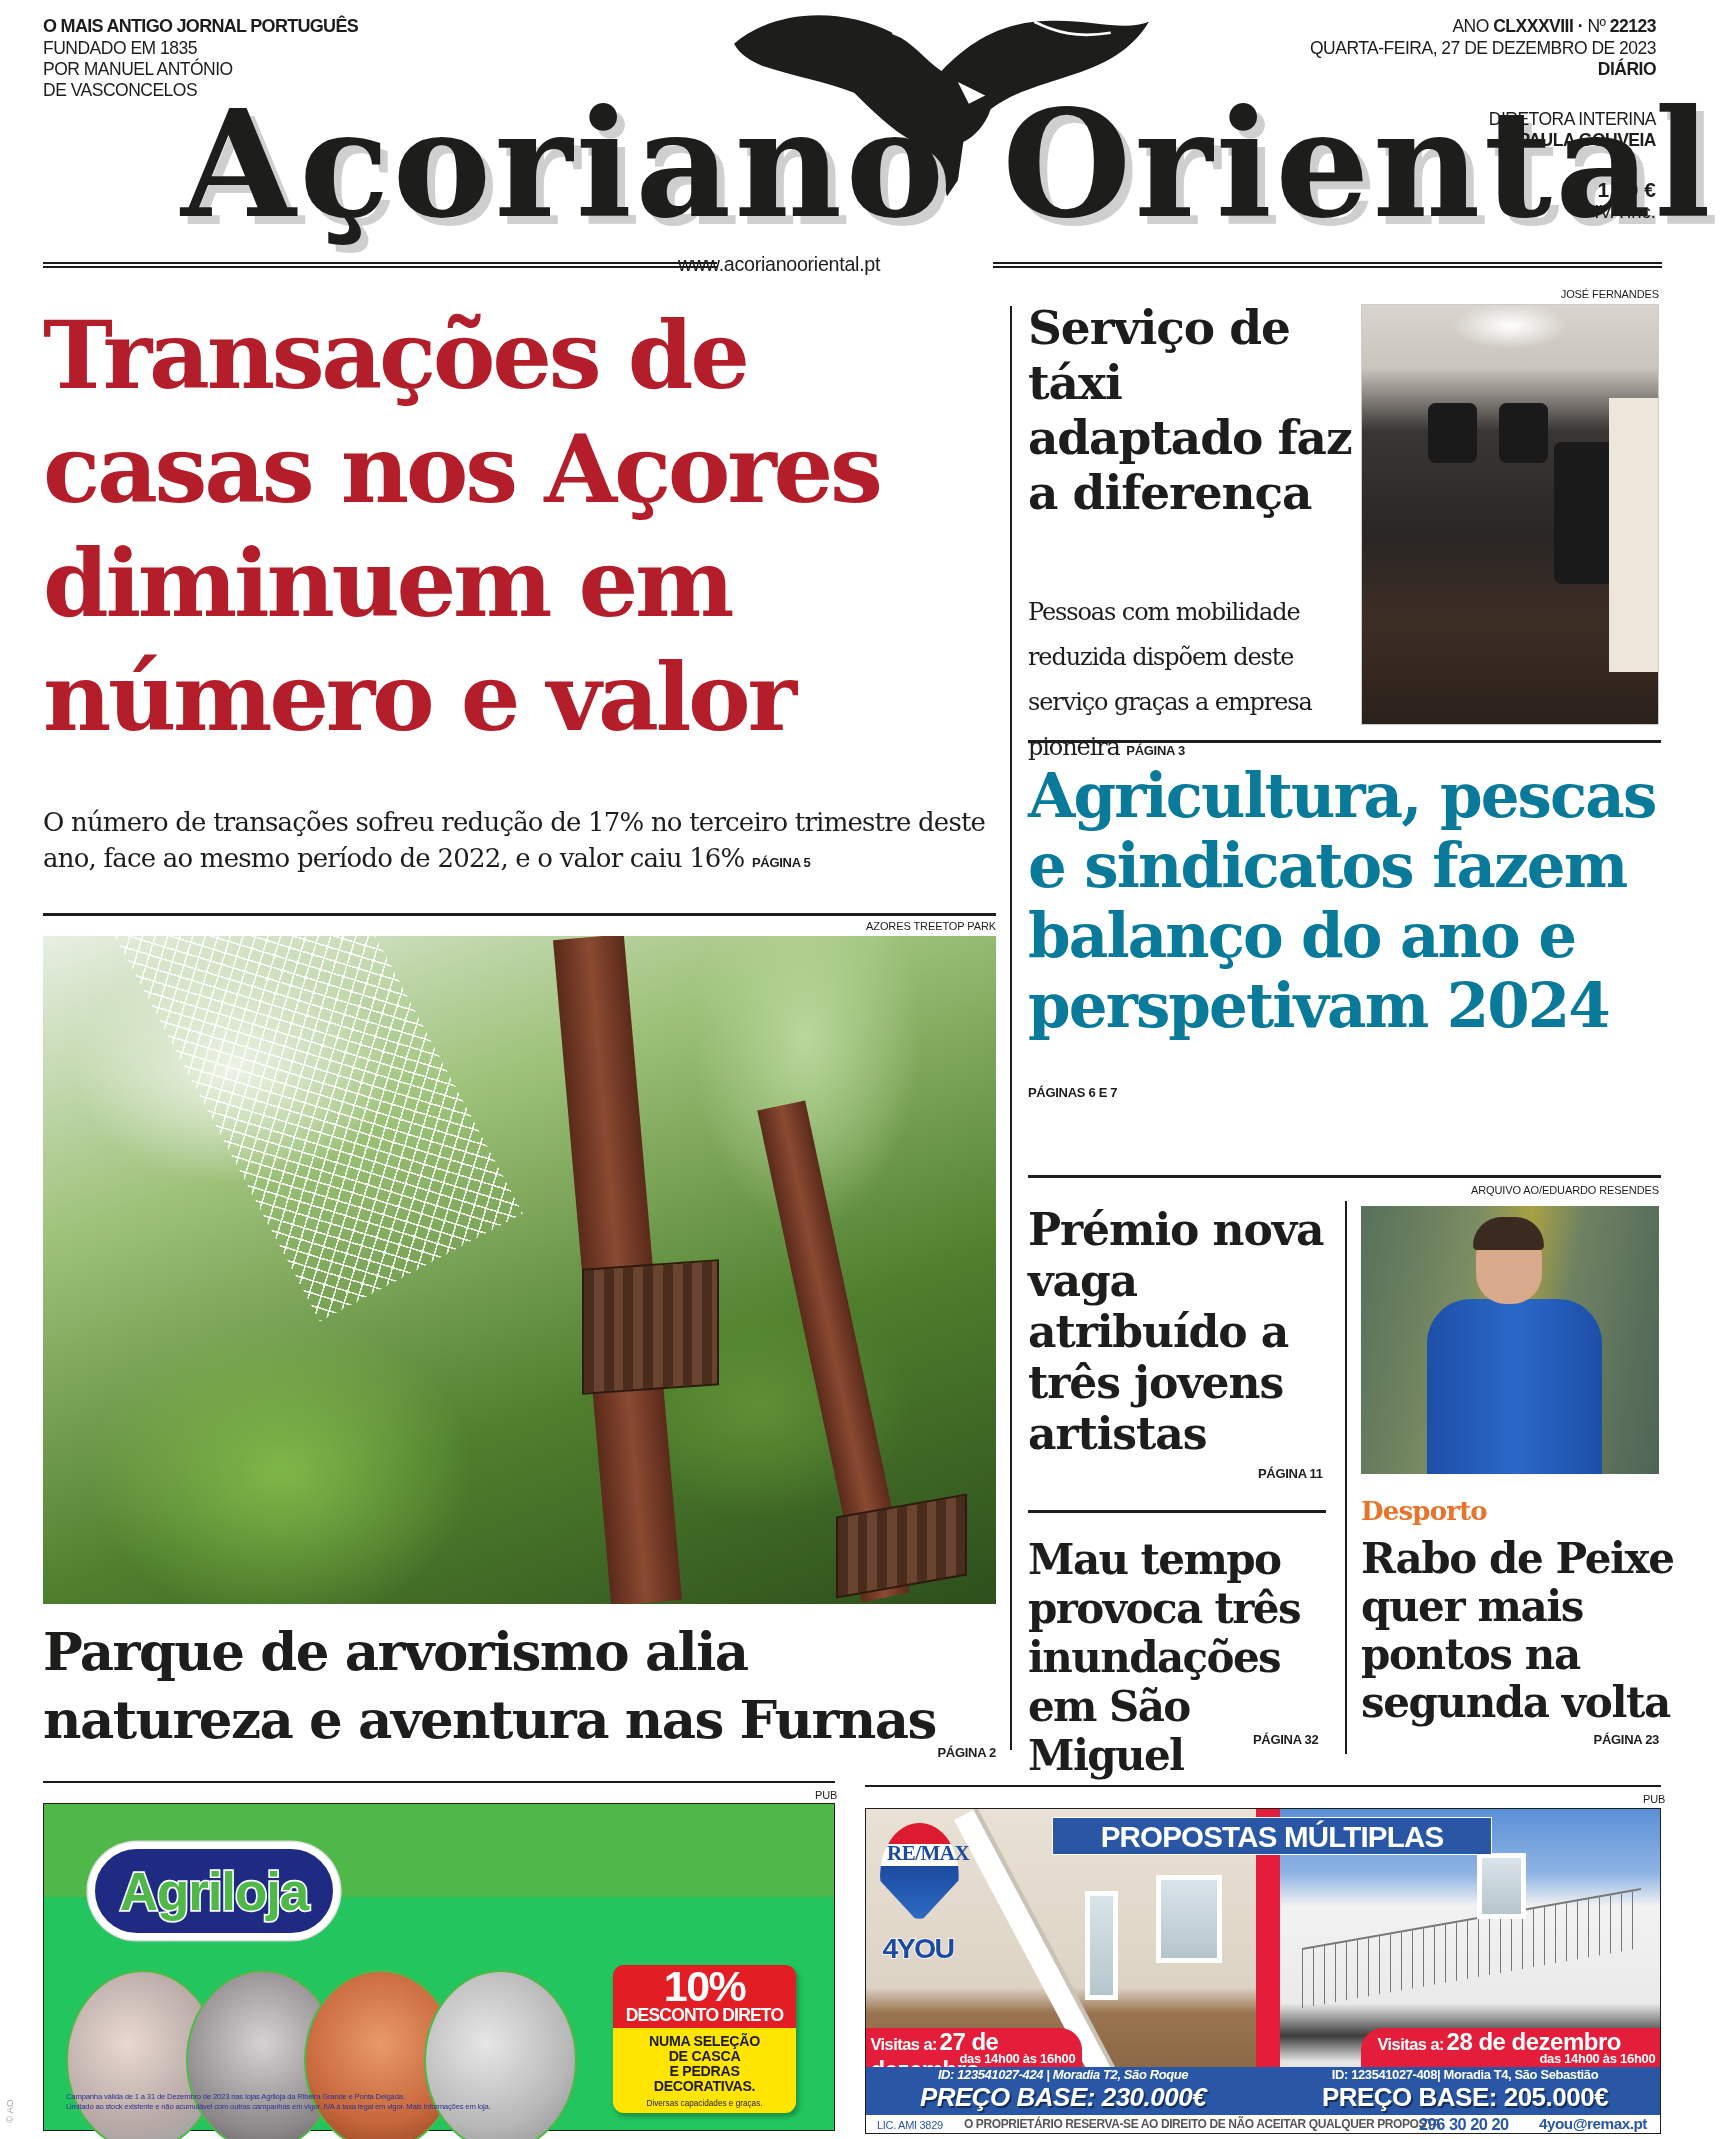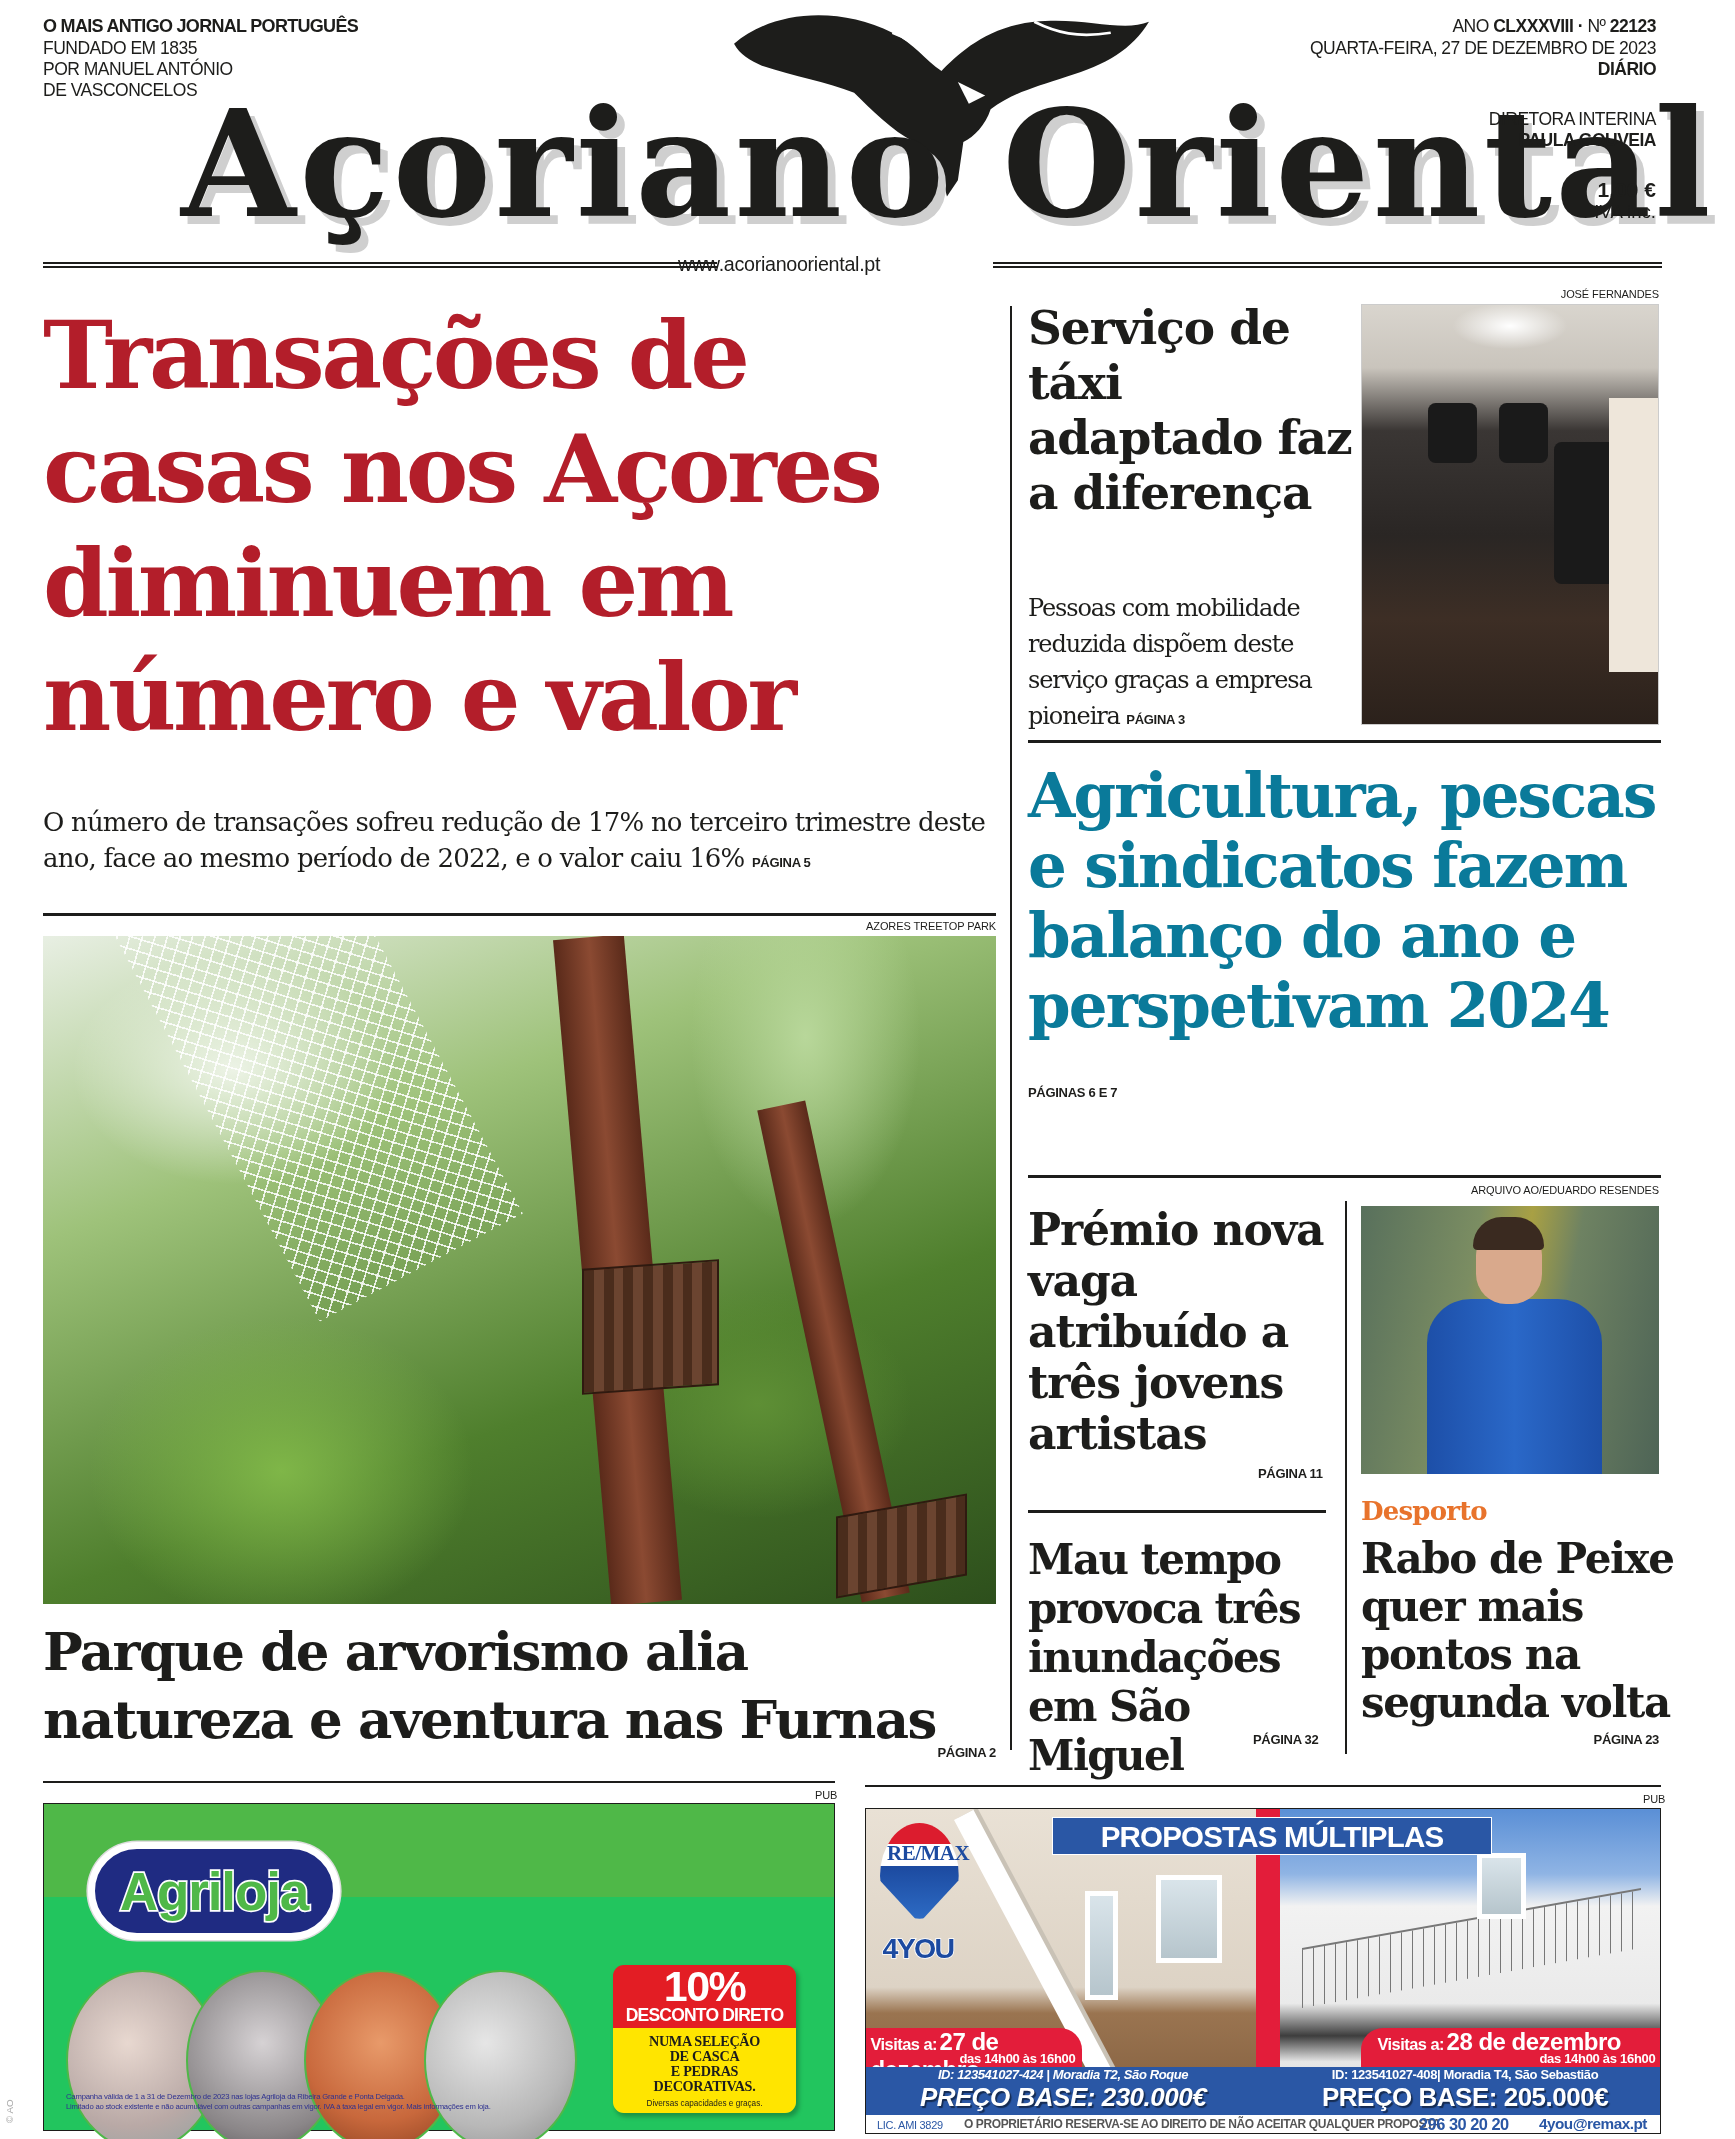--- a/index.html
+++ b/index.html
@@ -49,21 +49,21 @@
   .trunk { position: absolute; background: linear-gradient(90deg,#5a2a1a,#8b4a32,#5a2a1a); }
   .net { position: absolute; background:
       repeating-linear-gradient(45deg, rgba(255,255,255,0.85) 0 1.6px, transparent 1.6px 12px),
       repeating-linear-gradient(-45deg, rgba(255,255,255,0.85) 0 1.6px, transparent 1.6px 12px); }
   .platform { position: absolute; background: repeating-linear-gradient(90deg,#4a2c1c 0 9.8px,#6b4430 9.8px 19.7px); border: 2.2px solid #2f1a10; }
 
   .forest-title { left: 43px; top: 1617px; width: 963px; font-family: "DejaVu Serif", serif; font-weight: bold; font-size: 53px; line-height: 68px; letter-spacing: -1.6px; }
 
   .rh { font-family: "DejaVu Serif", serif; font-weight: bold; color: #1d1d1b; letter-spacing: -1.1px; }
   .taxi-title { left: 1028px; top: 300px; width: 328px; font-size: 47px; line-height: 55px; }
-  .taxi-sub { left: 1028px; top: 590px; width: 328px; font-family: "DejaVu Serif", serif; font-size: 24px; line-height: 36px; letter-spacing: -1.1px; }
+  .taxi-sub { left: 1028px; top: 590px; width: 328px; font-family: "DejaVu Serif", serif; font-size: 24px; line-height: 45px; letter-spacing: -1.1px; }
   .van { left: 1361px; top: 304px; width: 298px; height: 421px;
     background:
       radial-gradient(ellipse 82px 33px at 50% 5%, #ffffff, transparent 70%),
       linear-gradient(180deg, #d9d5ce 0%, #c9c4bc 15%, #3a3634 30%, #2a2624 55%, #3d2e25 75%, #2b211b 100%); border: 1.1px solid #ccc; }
   .seat { position: absolute; background: #1a1a1a; border-radius: 7.7px; }
 
   .agri-title { left: 1028px; top: 761px; width: 657px; color: #0a7a9a; font-family: "DejaVu Serif", serif; font-weight: bold; font-size: 61px; line-height: 70px; letter-spacing: -1.9px; }
 
   .premio-title { left: 1028px; top: 1204px; width: 328px; font-size: 44px; line-height: 51px; }
   .coach { left: 1361px; top: 1206px; width: 298px; height: 268px;
@@ -81,21 +81,21 @@
   .agri-ad { left: 43px; top: 1803px; width: 792px; height: 328px; border: 1.6px solid #1d1d1b; background: #22c55e; }
   .agri-green { position: absolute; left: 0; top: 0; width: 100%; height: 93px; background: #4fb848; }
   .agri-logo { position: absolute; left: 44px; top: 38px; width: 252px; height: 98px; border-radius: 49px; background: #1f2b82; border: 7.7px solid #fff; box-shadow: 0 0 0 1.6px #ddd; display: flex; align-items: center; justify-content: center; }
   .agri-logo span { color: #4fb848; font-weight: bold; font-size: 53px; letter-spacing: -1.1px; -webkit-text-stroke: 3.3px #fff; paint-order: stroke fill; }
   .stone { position: absolute; top: 166px; width: 153px; height: 181px; border-radius: 50%; border: 2.7px solid #4fb848; }
   .promo { position: absolute; left: 569px; top: 161px; width: 183px; height: 148px; border-radius: 11px; overflow: hidden; box-shadow: 2.2px 3.3px 4.4px rgba(0,0,0,0.25); }
   .promo-red { background: #e31d24; height: 63px; color: #fff; text-align: center; font-weight: bold; }
   .promo-red .pct { font-size: 43px; line-height: 39px; letter-spacing: -1.6px; padding-top: 2.2px; }
   .promo-red .dir { font-size: 17.5px; line-height: 19.7px; letter-spacing: -0.8px; }
   .promo-yel { background: #ffe500; height: 85px; text-align: center; color: #1d1d1b; padding-top: 5.5px; }
-  .promo-yel .sel { font-weight: bold; font-size: 14.2px; line-height: 15.3px; letter-spacing: -0.3px; white-space: pre-line; font-family: Liberation Serif, serif; }
+  .promo-yel .sel { font-weight: bold; font-size: 14.2px; line-height: 15.3px; letter-spacing: -0.3px; white-space: pre-line; }
   .promo-yel .small { font-size: 8.2px; margin-top: 4.4px; }
   .agri-fine { position: absolute; left: 22px; top: 288px; color: #2e3190; font-size: 7.7px; line-height: 10.4px; letter-spacing: -0.2px; }
 
   .remax-ad { left: 865px; top: 1808px; width: 796px; height: 326px; border: 1.6px solid #1d1d1b; overflow: hidden; }
   .room { position: absolute; left: 0; top: 0; width: 391px; height: 100%;
     background: linear-gradient(180deg, #e9e1d5 0%, #ddd3c5 55%, #9a7450 63%, #7d5a3b 100%); }
   .stair { position: absolute; left: 88px; top: 11px; width: 22px; height: 306px; background: #ffffff; transform: rotate(-28deg); transform-origin: top left; box-shadow: 4.4px 0 0 #c9c2b6; }
   .window { position: absolute; background: linear-gradient(180deg,#d9e4ea,#b6c5cc); border: 5.5px solid #fff; }
   .red-divider { position: absolute; left: 390px; top: 0; width: 24.6px; height: 100%; background: #e31d3a; }
   .house { position: absolute; left: 414px; top: 0; width: 382px; height: 100%;

